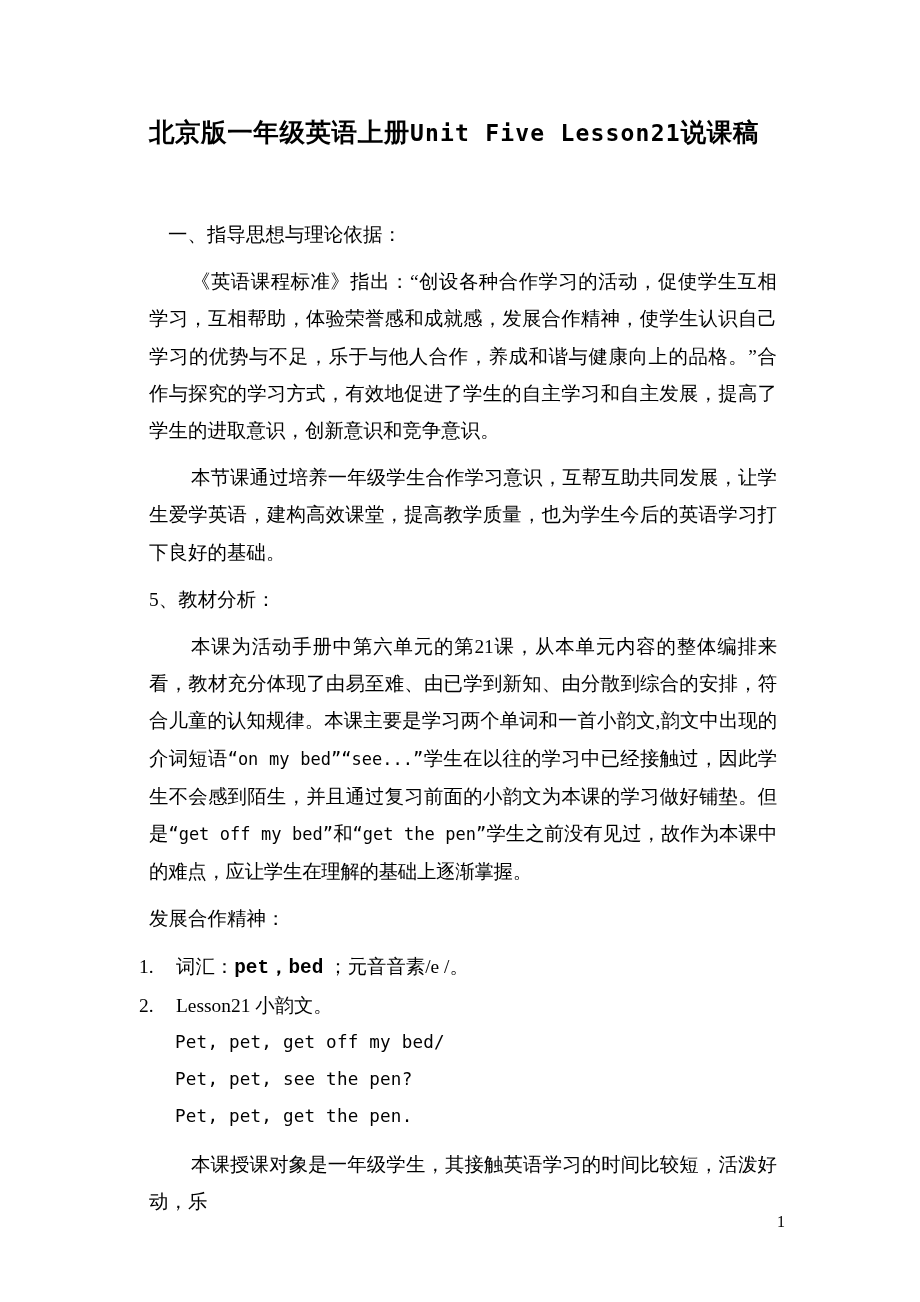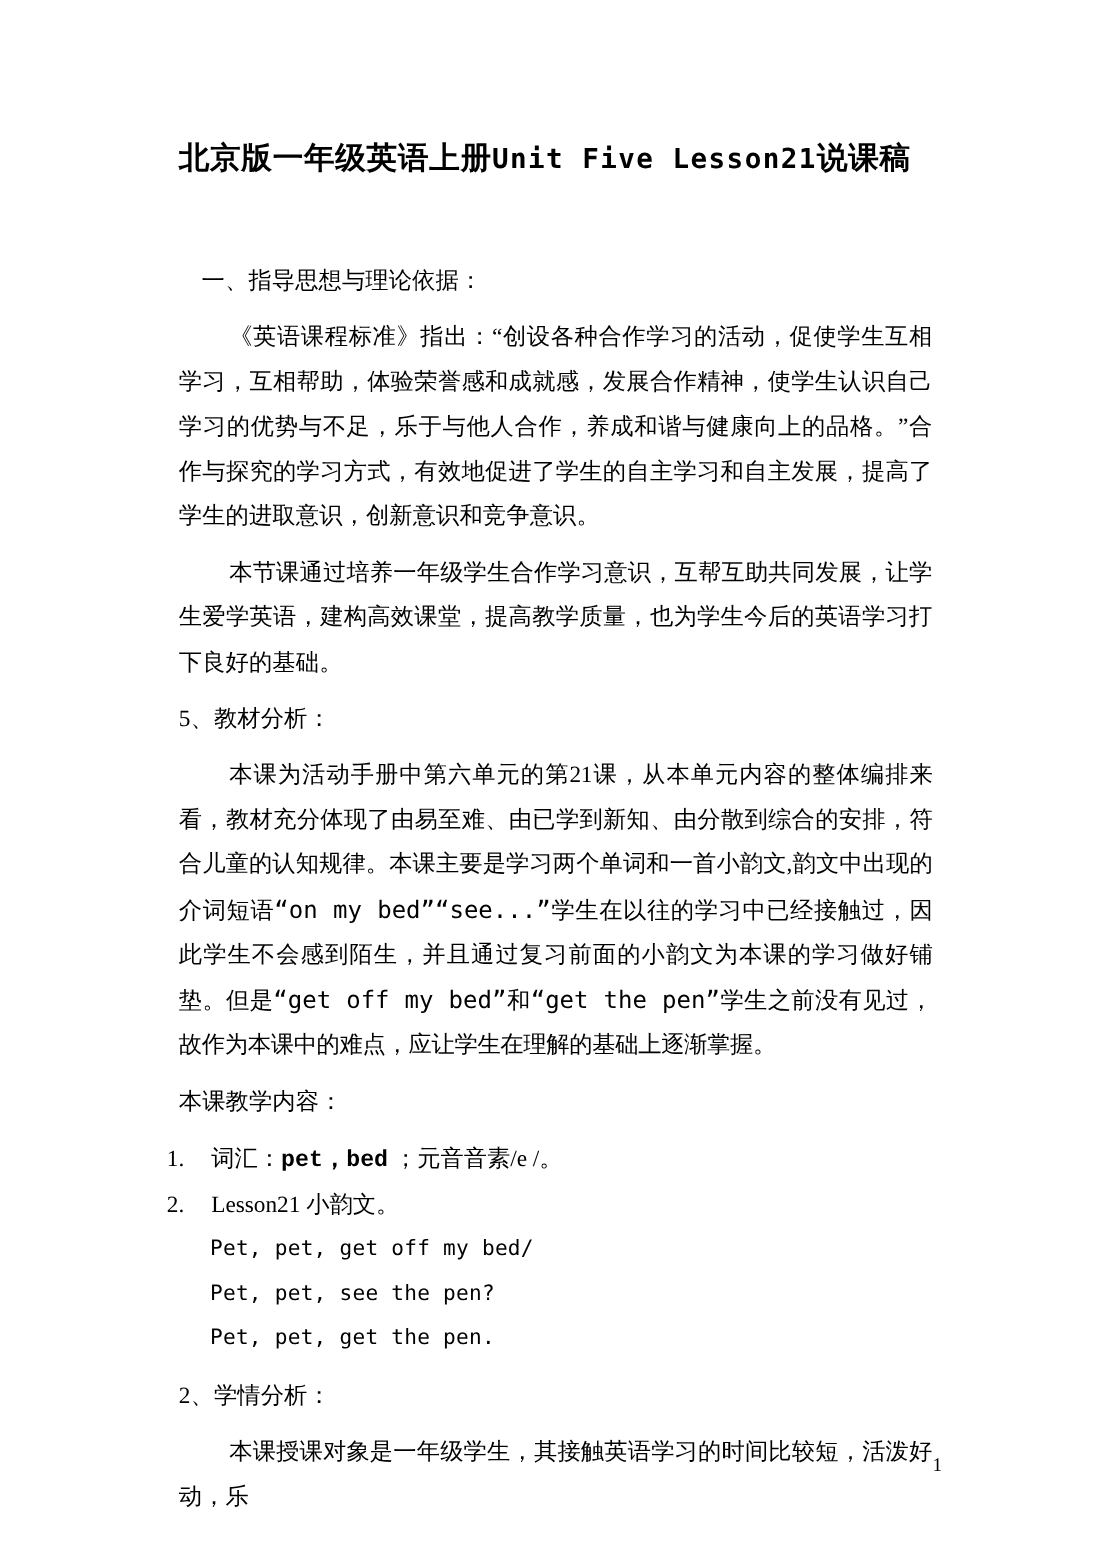--- a/index.html
+++ b/index.html
@@ -63,21 +63,21 @@
 
   p.para.indent1 { text-indent: 19px; }
   p.para.indent2 { text-indent: 42px; }
   p.para.noindent { text-indent: 0; }
 
   
   p.para.dense { letter-spacing: -0.25px; }
 
   .mono {
     font-family: "DejaVu Sans Mono", "Liberation Mono", monospace;
-    font-size: 20px;
+    font-size: 17px;
     letter-spacing: 0px;
   }
   .serif-b {
     font-family: Liberation Mono, monospace;
     font-weight: 700;
   }
 
   
   ol.num-list {
     margin: 0;
@@ -138,34 +138,33 @@
 
     <p class="para indent2">《英语课程标准》指出：“创设各种合作学习的活动，促使学生互相学习，互相帮助，体验荣誉感和成就感，发展合作精神，使学生认识自己学习的优势与不足，乐于与他人合作，养成和谐与健康向上的品格。”合作与探究的学习方式，有效地促进了学生的自主学习和自主发展，提高了学生的进取意识，创新意识和竞争意识。</p>
 
     <p class="para indent2">本节课通过培养一年级学生合作学习意识，互帮互助共同发展，让学生爱学英语，建构高效课堂，提高教学质量，也为学生今后的英语学习打下良好的基础。</p>
 
 
     <p class="para noindent">5、教材分析：</p>
 
     <p class="para indent2 dense"><span>本课为活动手册中第六单元的第21课，从本单元内容的整体编排来看，教材充分体现了由易至难、由已学到新知、由分散到综合的安排，符合儿童的认知规律。本课主要是学习两个单词和一首小韵文,韵文中出现的介词短语</span><span class="mono">“on my bed”</span><span class="mono">“see...”</span><span>学生在以往的学习中已经接触过，因此学生不会感到陌生，并且通过复习前面的小韵文为本课的学习做好铺垫。但是</span><span class="mono">“get off my bed”</span><span>和</span><span class="mono">“get the pen”</span><span>学生之前没有见过，故作为本课中的难点，应让学生在理解的基础上逐渐掌握。</span></p>
 
-    <p class="para noindent">本课教学内容：</p>
+    <p class="para noindent">发展合作精神：</p>
 
     <ol class="num-list">
       <li><span class="marker">1.</span><span>词汇：</span><span class="serif-b">pet，bed</span><span> ；元音音素/e /。</span></li>
       <li><span class="marker">2.</span><span></span><span>Lesson21</span><span> 小韵文。</span></li>
     </ol>
 
     <div class="rhyme">
       <div class="line">Pet, pet, get off my bed/</div>
       <div class="line">Pet, pet, see the pen?</div>
       <div class="line">Pet, pet, get the pen.</div>
     </div>
 
-    <p class="para noindent">2、学情分析：</p>
 
     <p class="para indent2">本课授课对象是一年级学生，其接触英语学习的时间比较短，活泼好动，乐</p>
 
   </div>
 
   <div class="page-number"><span class="pn-inner">1</span></div>
 
 </div>
 
 </body></html>

